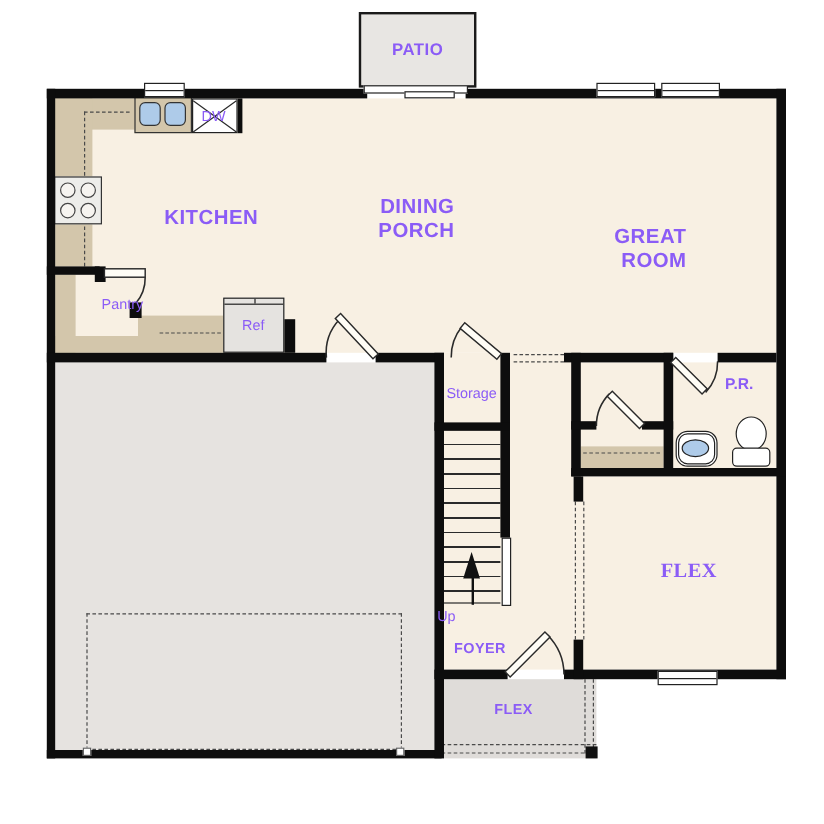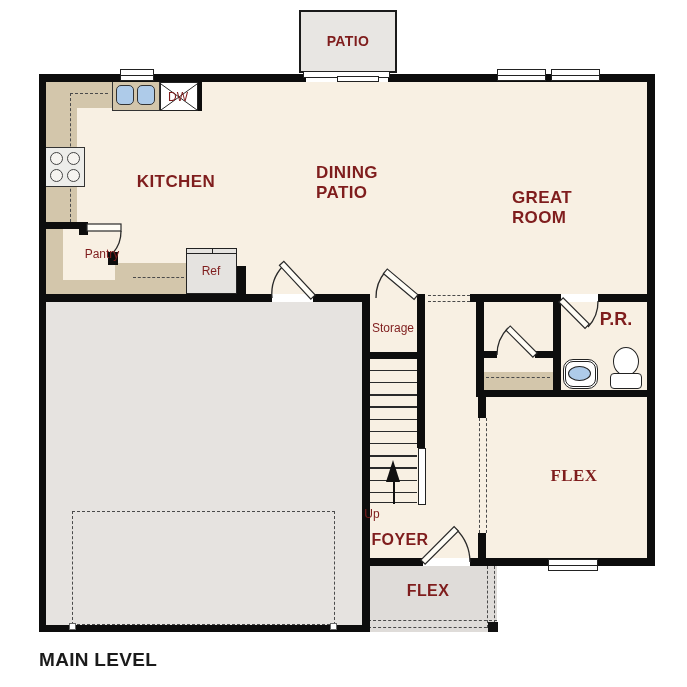--- a/index.html
+++ b/index.html
@@ -5,24 +5,24 @@
   :root{
     --floor:#f8f0e3; --garage:#e6e3e0; --porch:#dfdcd9; --patio:#e8e6e3;
     --counter:#d3c6ab; --blue:#aecbe9; --wall:#0d0d0d; --line:#2a2a2a;
   }
   html,body{margin:0;padding:0;background:#fff;}
   #plan{position:relative;width:687px;height:687px;background:#fff;overflow:hidden;
         font-family:"Liberation Sans", sans-serif;color:#1b1b1b;}
   .abs{position:absolute;}
   .w{position:absolute;background:var(--wall);}
   .floor{position:absolute;}
-  .lbl{position:absolute;transform:translate(-50%,-50%);white-space:pre-line;text-align:left;
-       line-height:1.2;color:#7f1d1d;}
+  .lbl{position:absolute;transform:translate(-50%,-50%);white-space:pre-line;text-align:right;
+       line-height:1.2;color:#8b5cf6;}
   .room-lbl{font-weight:700;font-size:17px;letter-spacing:.4px;padding-left:16px;}
-  .mid-lbl{font-weight:700;font-size:16px;letter-spacing:.4px;}
+  .mid-lbl{font-weight:700;font-size:12px;letter-spacing:.4px;}
   .sm-lbl{font-weight:400;font-size:12px;}
   .win{position:absolute;background:#fff;border:1.5px solid #222;box-sizing:border-box;}
   .win .mid{position:absolute;left:0;right:0;top:45%;border-top:1px solid #222;}
   .dash-h{position:absolute;border-top:1.5px dashed #4a4a4a;}
   .dash-v{position:absolute;border-left:1.5px dashed #4a4a4a;}
   .dash-box{position:absolute;border:1.5px dashed #4a4a4a;box-sizing:border-box;}
   .fix{position:absolute;box-sizing:border-box;}
   .treads{position:absolute;left:370px;top:359px;width:47px;height:145px;
           background:repeating-linear-gradient(to bottom,transparent 0 10.8px,var(--line) 10.8px 12.2px);}
   .burner{position:absolute;width:13px;height:13px;border:1.5px solid #444;border-radius:50%;
@@ -171,27 +171,26 @@
       <rect class="leaf" x="497" y="352" width="38" height="6" transform="rotate(45 535 355)"></rect>
     </g>
     <g>
       <path class="arc" d="M470,562 A47,47 0 0 0 456,529"></path>
       <rect class="leaf" x="423" y="559" width="47" height="6" transform="rotate(-45 423 562)"></rect>
     </g>
   </svg>
 
   <div class="lbl room-lbl" style="left:168px;top:182px;">KITCHEN</div>
   <div class="lbl room-lbl" style="left:339px;top:183px;">DINING
-PATIO</div>
+PORCH</div>
   <div class="lbl room-lbl" style="left:534px;top:183px;margin-top:25px;">GREAT
 ROOM</div>
   <div class="lbl room-lbl" style="left:566px;top:476px;font-family:Liberation Serif, serif;">FLEX</div>
   <div class="lbl mid-lbl" style="left:400px;top:540px;">FOYER</div>
   <div class="lbl mid-lbl" style="left:428px;top:591px;">FLEX</div>
-  <div class="lbl" style="left:616px;top:320px;font-weight:700;font-size:18px;">P.R.</div>
+  <div class="lbl" style="left:616px;top:320px;font-weight:700;font-size:13px;">P.R.</div>
   <div class="lbl sm-lbl" style="left:102px;top:254px;">Pantry</div>
   <div class="lbl sm-lbl" style="left:393px;top:328px;">Storage</div>
   <div class="lbl sm-lbl" style="left:178px;top:97px;">DW</div>
   <div class="lbl sm-lbl" style="left:211px;top:271px;">Ref</div>
   <div class="lbl sm-lbl" style="left:372px;top:514px;">Up</div>
-  <div class="abs" style="left:39px;top:649px;font-weight:700;font-size:19px;letter-spacing:.3px;">MAIN LEVEL</div>
 
 </div>
 
 </body></html>

